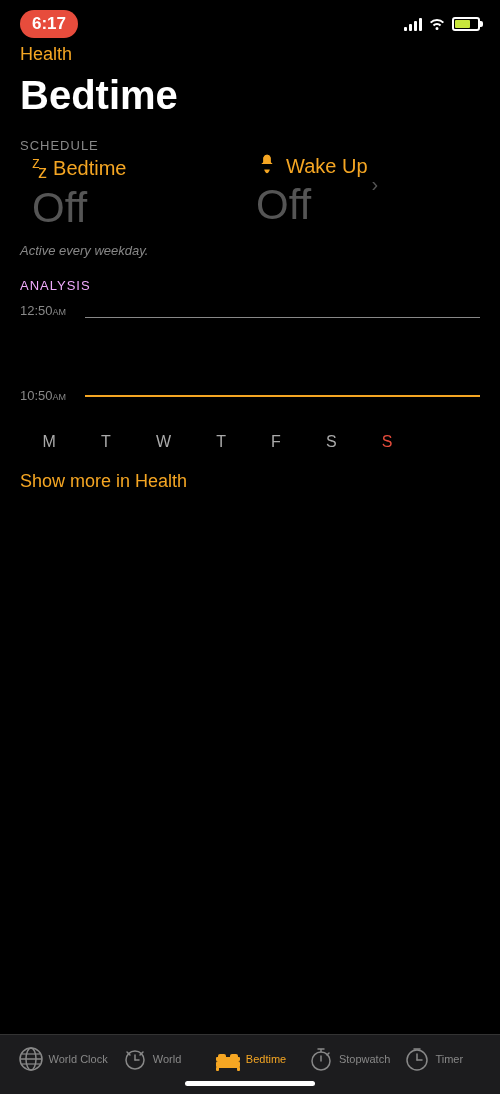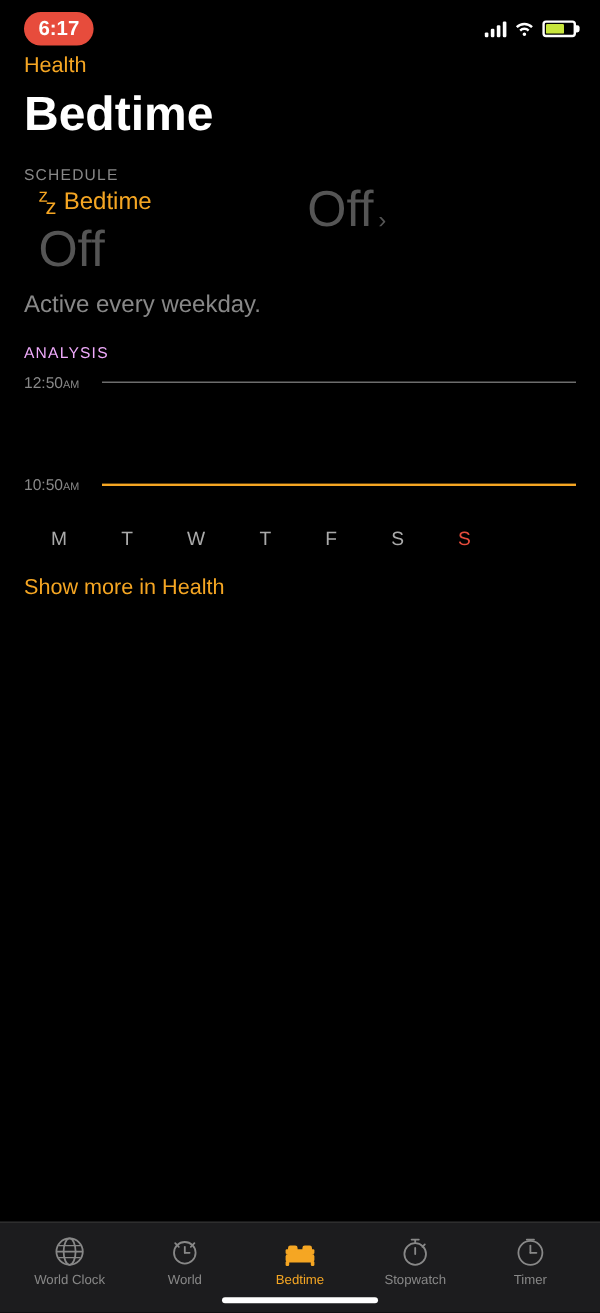--- a/index.html
+++ b/index.html
@@ -150,23 +150,24 @@
     }
 
     .chevron-right {
       color: #555;
       font-size: 20px;
       margin-top: 20px;
       margin-left: 4px;
     }
 
     .active-text {
-      font-size: 20px;
+      font-size: 13px;
       color: #888;
       margin: 14px 0 20px 0;
+      font-style: italic;
     }
 
     .analysis-section {
       margin-top: 4px;
     }
 
     .analysis-label {
       font-size: 13px;
       color: #f0abfc;
       letter-spacing: 1px;
@@ -194,21 +195,21 @@
       margin: 0 0 8px 0;
       height: 120px;
     }
 
     .chart-line-top {
       position: absolute;
       top: 0;
       left: 0;
       right: 0;
       display: flex;
-      align-items: center;
+      align-items: flex-end;
     }
 
     .chart-line-bottom {
       position: absolute;
       bottom: 20px;
       left: 0;
       right: 0;
       display: flex;
       align-items: center;
     }
@@ -258,21 +259,21 @@
 
     .tab-items {
       display: flex;
       justify-content: space-around;
       align-items: center;
       padding: 0 10px;
     }
 
     .tab-item {
       display: flex;
-      flex-direction: column;
+      flex-direction: row;
       align-items: center;
       gap: 4px;
       min-width: 80px;
     }
 
     .tab-label {
       font-size: 11px;
       color: #888;
     }
 
@@ -330,20 +331,32 @@
     <div class="schedule-col">
       <div class="schedule-item-header">
         <span class="schedule-item-icon" style="font-size:22px; letter-spacing:-2px;">ᶻ<sub>z</sub></span>
         <span class="schedule-item-name">Bedtime</span>
       </div>
       <div class="schedule-item-value">Off</div>
     </div>
 
     <div class="schedule-col schedule-col-right">
       <div>
+        <div class="schedule-item-header">
+          <span class="schedule-item-icon">
+            <svg width="22" height="22" viewBox="0 0 24 24" fill="#f5a623">
+              <path d="M18 17H6l-2 2V8a6 6 0 0 1 12 0v1" opacity="0"></path>
+              <path d="M20.84 4.61a5.5 5.5 0 0 0-7.78 0L12 5.67l-1.06-1.06a5.5 5.5 0 0 0-7.78 7.78l1.06 1.06L12 21.23l7.78-7.78 1.06-1.06a5.5 5.5 0 0 0 0-7.78z" opacity="0"></path>
+              <path d="M3.5 3.5L20.5 20.5M10.05 2.53C10.57 2.2 11.27 2 12 2c2.21 0 4 1.79 4 4v4l2 2H6l2-2V6c0-.34.04-.67.11-.98M15 18c0 1.66-1.34 3-3 3s-3-1.34-3-3"></path>
+              <path d="M12 2c-2.21 0-4 1.79-4 4v4L6 12h12l-2-2V6c0-2.21-1.79-4-4-4zm0 20c1.1 0 2-.9 2-2h-4c0 1.1.9 2 2 2z"></path>
+              <line x1="4" y1="4" x2="20" y2="4" opacity="0"></line>
+            </svg>
+          </span>
+          <span class="schedule-item-name">Wake Up</span>
+        </div>
         <div class="schedule-item-value">Off</div>
       </div>
       <span class="chevron-right">›</span>
     </div>
   </div>
 
   <div class="active-text">Active every weekday.</div>
 
   <div class="analysis-section">
     <div class="analysis-label">ANALYSIS</div>

